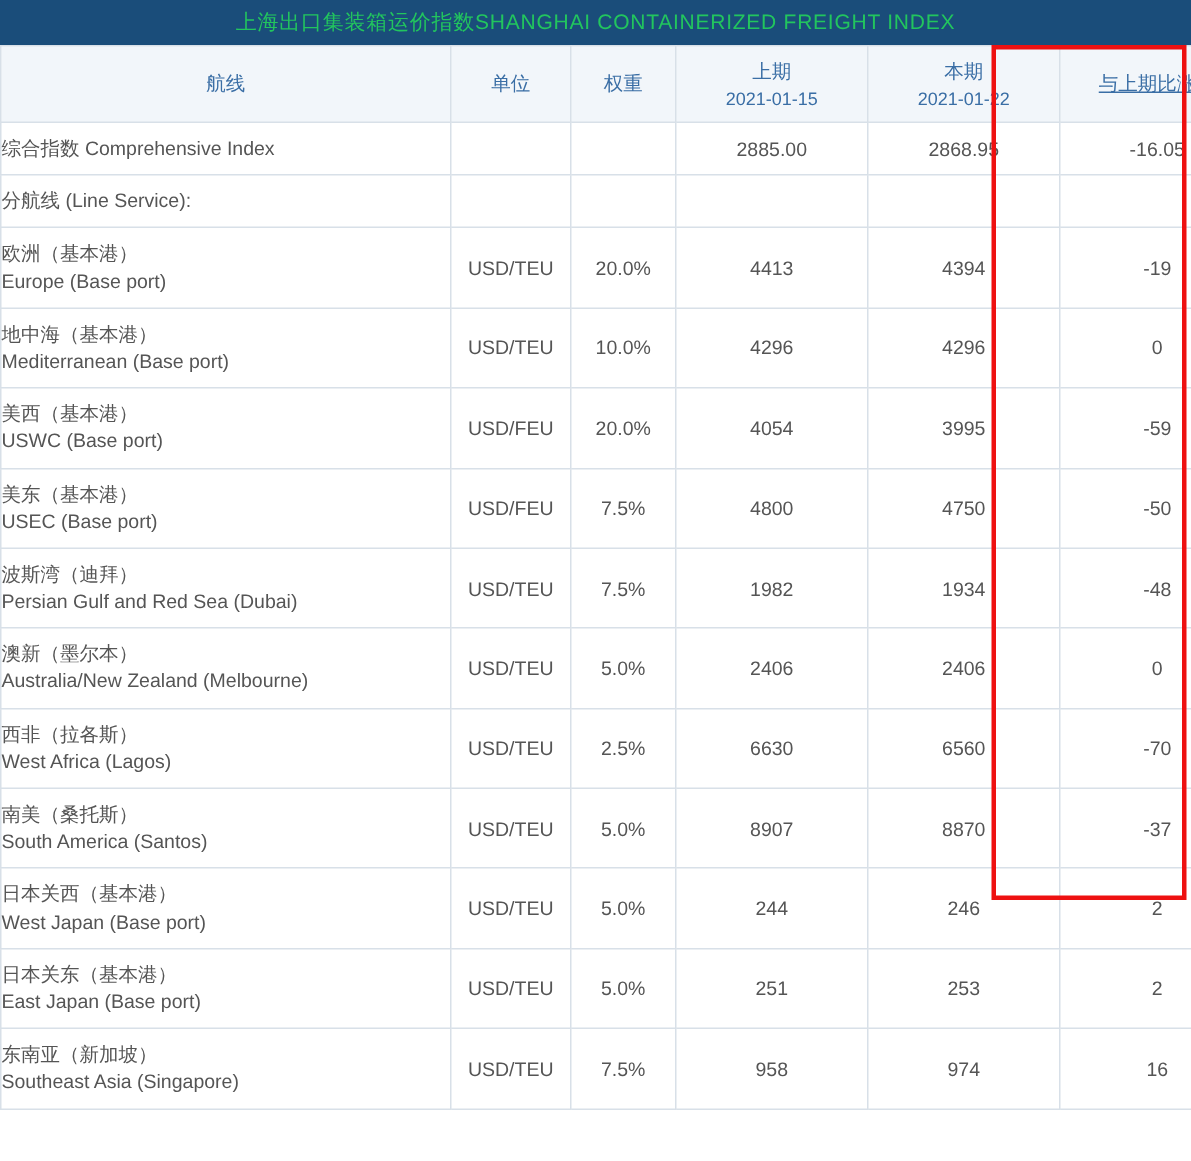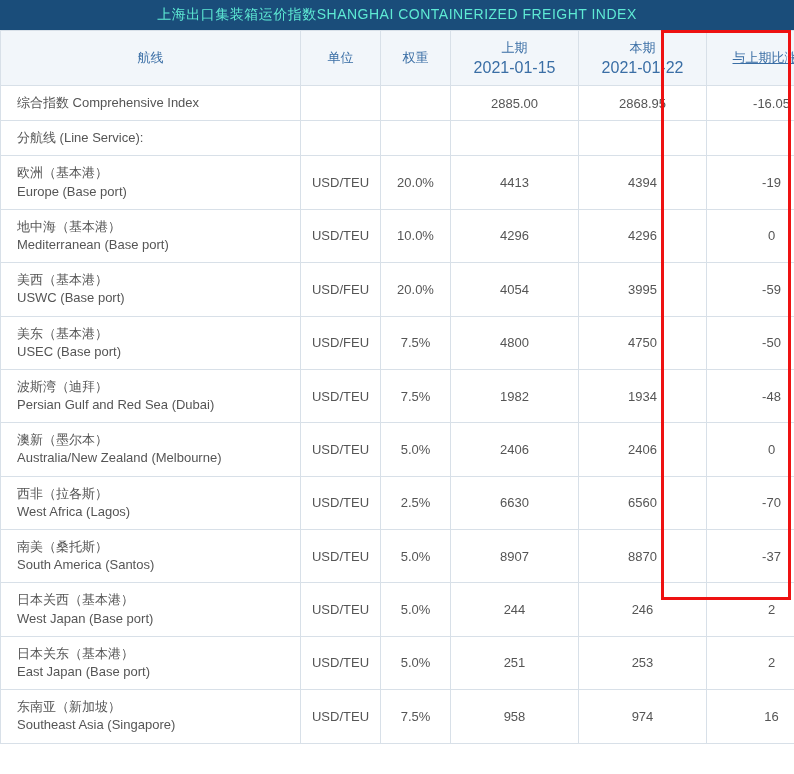--- a/index.html
+++ b/index.html
@@ -1,30 +1,30 @@
 <!DOCTYPE html>
 <html><head>
 <meta charset="utf-8">
 <style>
   * { box-sizing: border-box; margin: 0; padding: 0; }
   body { font-family: Arial, "Microsoft YaHei", sans-serif; font-size: 13px; color: #333; background: #fff; width: 794px; }
   .container { width: 794px; }
-  .title-bar { background: #1a4d7a; color: #5eead4; text-align: center; padding: 6px 0; font-size: 14px; letter-spacing: 0.5px; }
+  .title-bar { background: #1a4d7a; color: #22c55e; text-align: center; padding: 6px 0; font-size: 14px; letter-spacing: 0.5px; }
   table { border-collapse: collapse; width: 100%; table-layout: fixed; }
   th, td { border: 1px solid #d8e0e8; padding: 8px 6px; vertical-align: middle; }
   th { background: #f2f6fa; color: #3a6ea5; font-weight: normal; text-align: center; font-size: 13px; }
   th.route { width: 300px; }
   th.unit { width: 80px; }
   th.weight { width: 70px; }
   th.prev, th.curr { width: 128px; }
   th.change { width: 130px; text-decoration: underline; }
-  td.route-cell { text-align: left; padding-left: 16px; color: #555; line-height: 1.4; }
+  td.route-cell { text-align: left; padding-left: 0; color: #555; line-height: 1.4; }
   td.num { text-align: center; color: #555; }
   .sub-line { display: block; color: #555; }
-  .date-sub { display: block; font-size: 16px; margin-top: 2px; }
+  .date-sub { display: block; font-size: 12px; margin-top: 2px; }
   .highlight-wrap { position: relative; }
   .highlight-box { position: absolute; border: 3px solid #e11; pointer-events: none; }
 </style>
 </head>
 <body>
 
 <div class="container highlight-wrap">
   <div class="title-bar">上海出口集装箱运价指数SHANGHAI CONTAINERIZED FREIGHT INDEX</div>
   <table>
     <thead>

